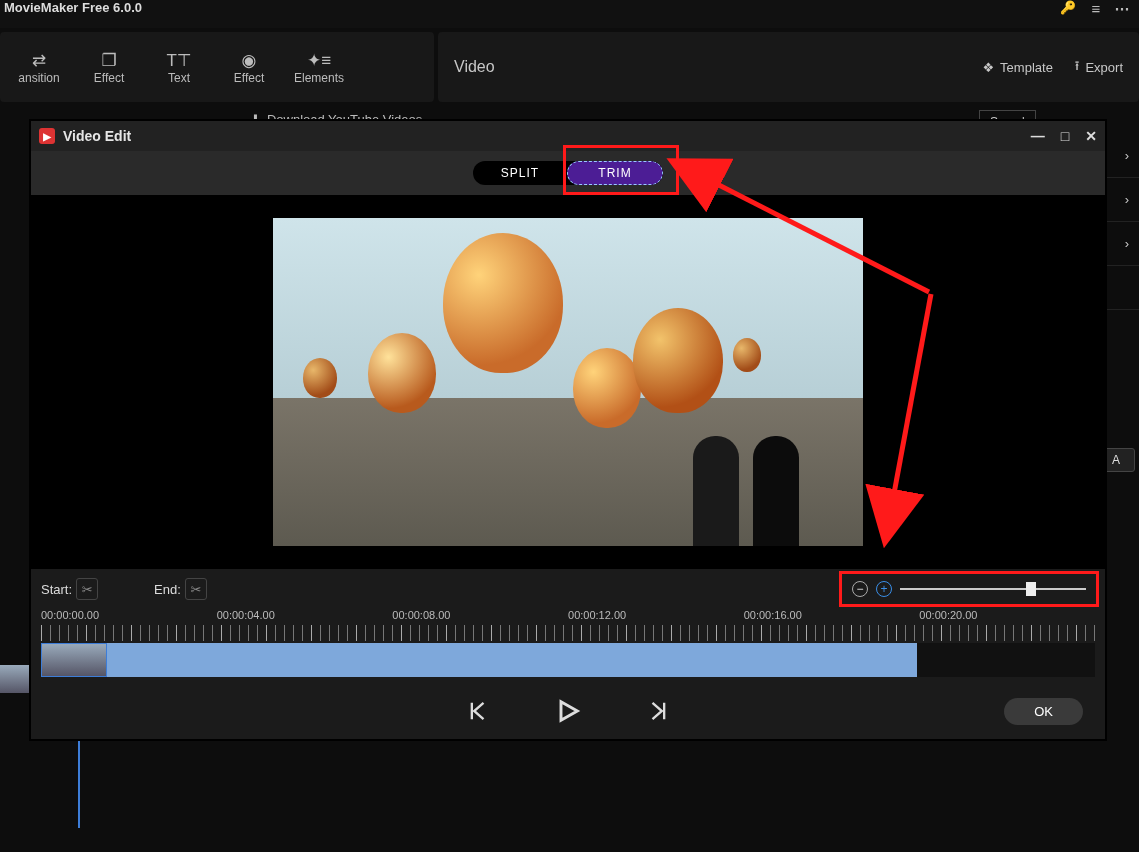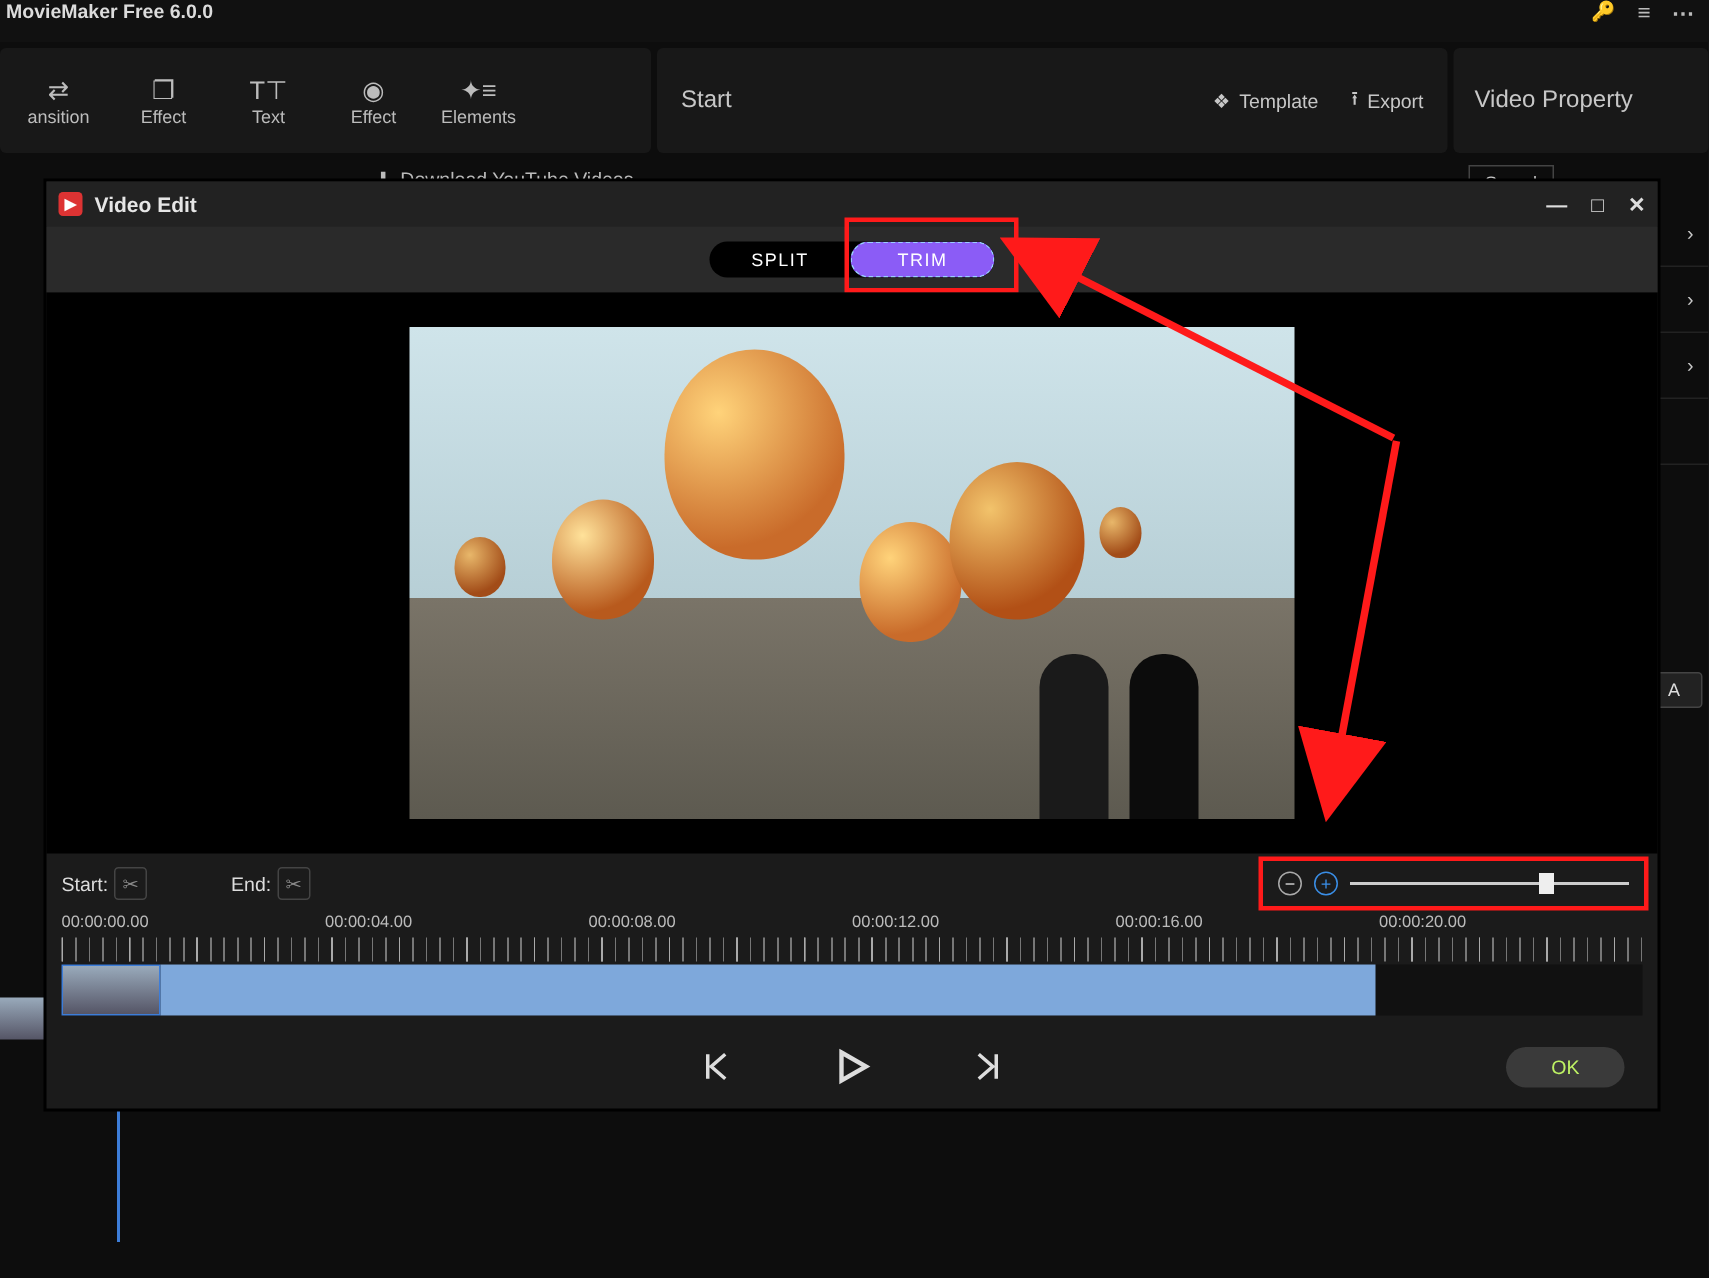--- a/index.html
+++ b/index.html
@@ -36,21 +36,21 @@
   .modal { position: absolute; top: 120px; left: 30px; width: 1076px; height: 620px;
            background: #1b1b1b; border: 1px solid #000; display:flex; flex-direction:column; box-shadow:0 0 0 1px #000;}
   .modal-title { height: 30px; background: #222; display: flex; align-items: center; padding: 0 8px; font-size: 14px; font-weight: bold; color: #e6e6e6;}
   .modal-title .icon { width: 16px; height: 16px; background: #d33; border-radius: 3px; margin-right: 8px; display:flex;align-items:center;justify-content:center;font-size:10px;color:#fff;}
   .modal-title .win-ctrls { margin-left: auto; display: flex; gap: 16px; font-size: 14px; color: #ddd;}
   .modal-title .win-ctrls span { cursor:pointer; }
 
   .seg-bar { height: 44px; background:#2a2a2a; display:flex; align-items:center; justify-content:center; position:relative;}
   .seg-pill { width: 190px; height: 24px; background:#000; border-radius: 12px; display:flex; overflow:hidden; font-size:12px; }
   .seg-pill > div { flex:1; display:flex; align-items:center; justify-content:center; cursor:pointer; color:#fff; letter-spacing:1px;}
-  .seg-pill .active { background:#8b5cf6; border-radius:12px; border:1px dashed #9cf; }
+  .seg-pill .active { background:#4c1d95; border-radius:12px; border:1px dashed #9cf; }
   .trim-highlight { position:absolute; border:3px solid #ff1a1a; pointer-events:none; }
 
   .preview-area { flex:1; background:#000; display:flex; align-items:center; justify-content:center; position:relative;}
   .preview-img { width: 590px; height: 328px; position:relative; overflow:hidden;
                  background: linear-gradient(to bottom, #cfe4ea 0%, #b7cfd6 55%, #7a7468 55%, #5d5a50 100%); }
   
   .balloon { position:absolute; border-radius:50% 50% 48% 48%;
              background: radial-gradient(circle at 30% 30%, #ffd37a, #c96b2a 70%); }
   .b1{width:120px;height:140px;left:170px;top:15px;}
   .b2{width:68px;height:80px;left:95px;top:115px;background:radial-gradient(circle at 30% 30%,#ffe29a,#b85a1d 70%);}
@@ -74,21 +74,21 @@
   .time-labels { display:flex; font-size:11px; color:#bbb; }
   .time-labels span{ width:178px; }
   .ticks { height:16px; background:repeating-linear-gradient(90deg,#777 0,#777 1px,transparent 1px,transparent 9px); margin-top:4px; position:relative;}
   .ticks::after{content:"";position:absolute;inset:0;background:repeating-linear-gradient(90deg,#aaa 0,#aaa 1px,transparent 1px,transparent 45px);}
   .clip-row { height:34px; margin-top:2px; display:flex; align-items:stretch; background:#111;}
   .clip-thumb { width:66px; background:linear-gradient(#9ab,#556); border:1px solid #3d7dd8;}
   .clip-bar { height:34px; background:#7ea8db; width:810px;}
 
   .controls-row { height:56px; display:flex; align-items:center; justify-content:center; gap:60px; position:relative;}
   .ctrl { width:28px; height:28px; cursor:pointer; color:#ddd; }
-  .ok-btn { position:absolute; right:22px; padding:6px 30px; background:#3a3a3a; color:#bef264; border-radius:14px; font-size:13px; cursor:pointer;}
+  .ok-btn { position:absolute; right:22px; padding:6px 30px; background:#3a3a3a; color:#ffffff; border-radius:14px; font-size:13px; cursor:pointer;}
 
   
   .arrow-svg { position:absolute; top:0; left:0; width:100%; height:100%; pointer-events:none; }
 </style>
 </head>
 <body>
 
 <div class="title-bar">
   <span>MovieMaker Free 6.0.0</span>
   <span class="key">🔑</span>
@@ -113,34 +113,31 @@
     <div class="tool-btn">
       <div class="glyph">◉</div>
       <div>Effect</div>
     </div>
     <div class="tool-btn">
       <div class="glyph">✦≡</div>
       <div>Elements</div>
     </div>
   </div>
   <div class="tool-panel mid">
-    <span>Start</span>
+    <span>Video</span>
     <div class="mid-controls">
       <div class="item">
         <span>❖</span>
         <span>Template</span>
       </div>
       <div class="item">
         <span>⭱</span>
         <span>Export</span>
       </div>
     </div>
-  </div>
-  <div class="tool-panel right">
-    <span>Video Property</span>
   </div>
 </div>
 
 <div class="dl-link">
   <span>⬇</span>
   <span>Download YouTube Videos</span>
 </div>
 
 <div class="right-props">
   <div class="first">Speed</div>

